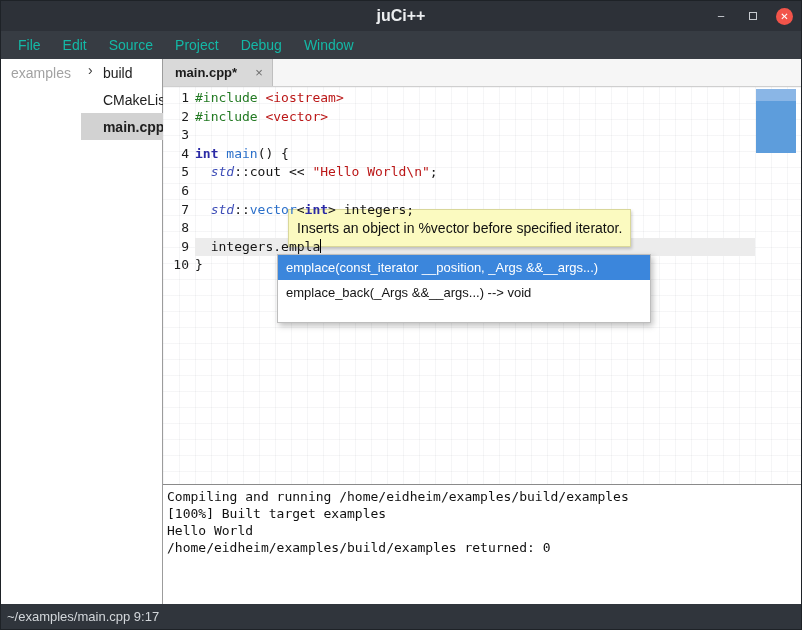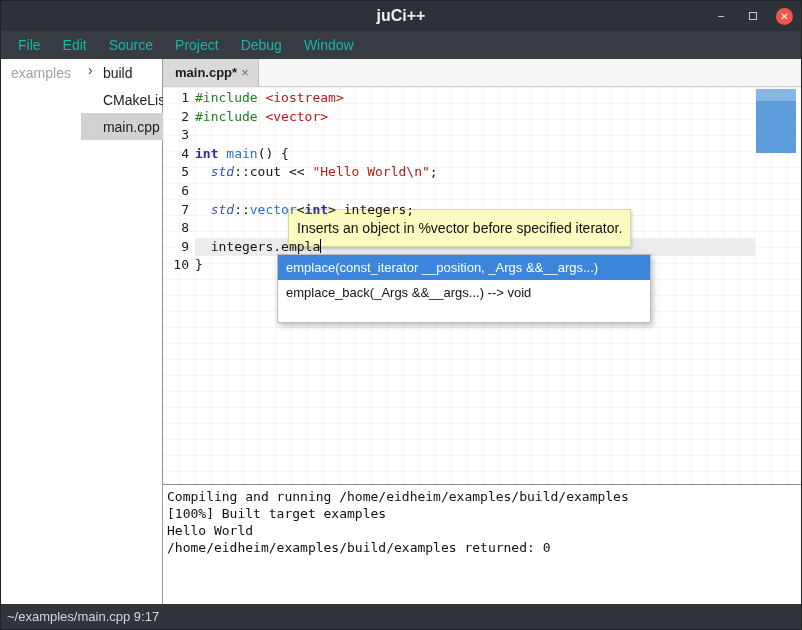--- a/index.html
+++ b/index.html
@@ -18,28 +18,28 @@
 
   
   .menubar { height:28px; background:#373c43; display:flex; align-items:center; padding-left:6px; flex:none; }
   .menu-item { color:#14b8a6; font-size:14px; padding:4px 11px; }
 
   
   .body { flex:1; display:flex; min-height:0; }
   .sidebar { width:162px; flex:none; background:#fff; border-right:1px solid #9c9c9c; display:flex; flex-direction:row; }
   .sidebar-header { color:#a2a2a2; font-size:14px; padding:6px 10px 5px 10px; }
   .tree-item { font-size:14px; color:#202020; padding:5px 6px 5px 22px; position:relative; height:27px; display:flex; align-items:center; }
-  .tree-item.selected { background:#d2d2d2; }
+  .tree-item.selected { background:#d2d2d2;font-weight:bold; }
   .tree-item .chev { position:absolute; left:7px; top:3px; color:#3a3a3a; font-size:14px; }
 
   .main { flex:1; display:flex; flex-direction:column; min-width:0; }
 
   
   .tabbar { height:28px; flex:none; background:#f6f6f6; border-bottom:1px solid #cfcfcf; display:flex; }
-  .tab { background:#d9d9d9; border-right:1px solid #bfbfbf; padding:0 9px 0 12px; display:flex; align-items:center; gap:4px; font-size:13px; font-weight:bold; color:#1b1b1b; }
+  .tab { background:#d9d9d9; border-right:1px solid #bfbfbf; padding:0 9px 0 12px; display:flex; align-items:center; gap:18px; font-size:13px; font-weight:bold; color:#1b1b1b; }
   .tab-close { color:#6d6d6d; font-weight:normal; font-size:13px; }
 
   
   .editor { height:397px; flex:none; position:relative; background:#fff;
     background-image:
       linear-gradient(rgba(60,70,90,0.05) 1px, transparent 1px),
       linear-gradient(90deg, rgba(60,70,90,0.05) 1px, transparent 1px);
     background-size:16px 16px; overflow:hidden; }
   .code-area { position:absolute; top:2px; left:0; right:0; }
   .code-line { display:flex; height:18.6px; line-height:18.6px; font-family:"DejaVu Sans Mono", monospace; font-size:13px; position:relative; white-space:pre; }

